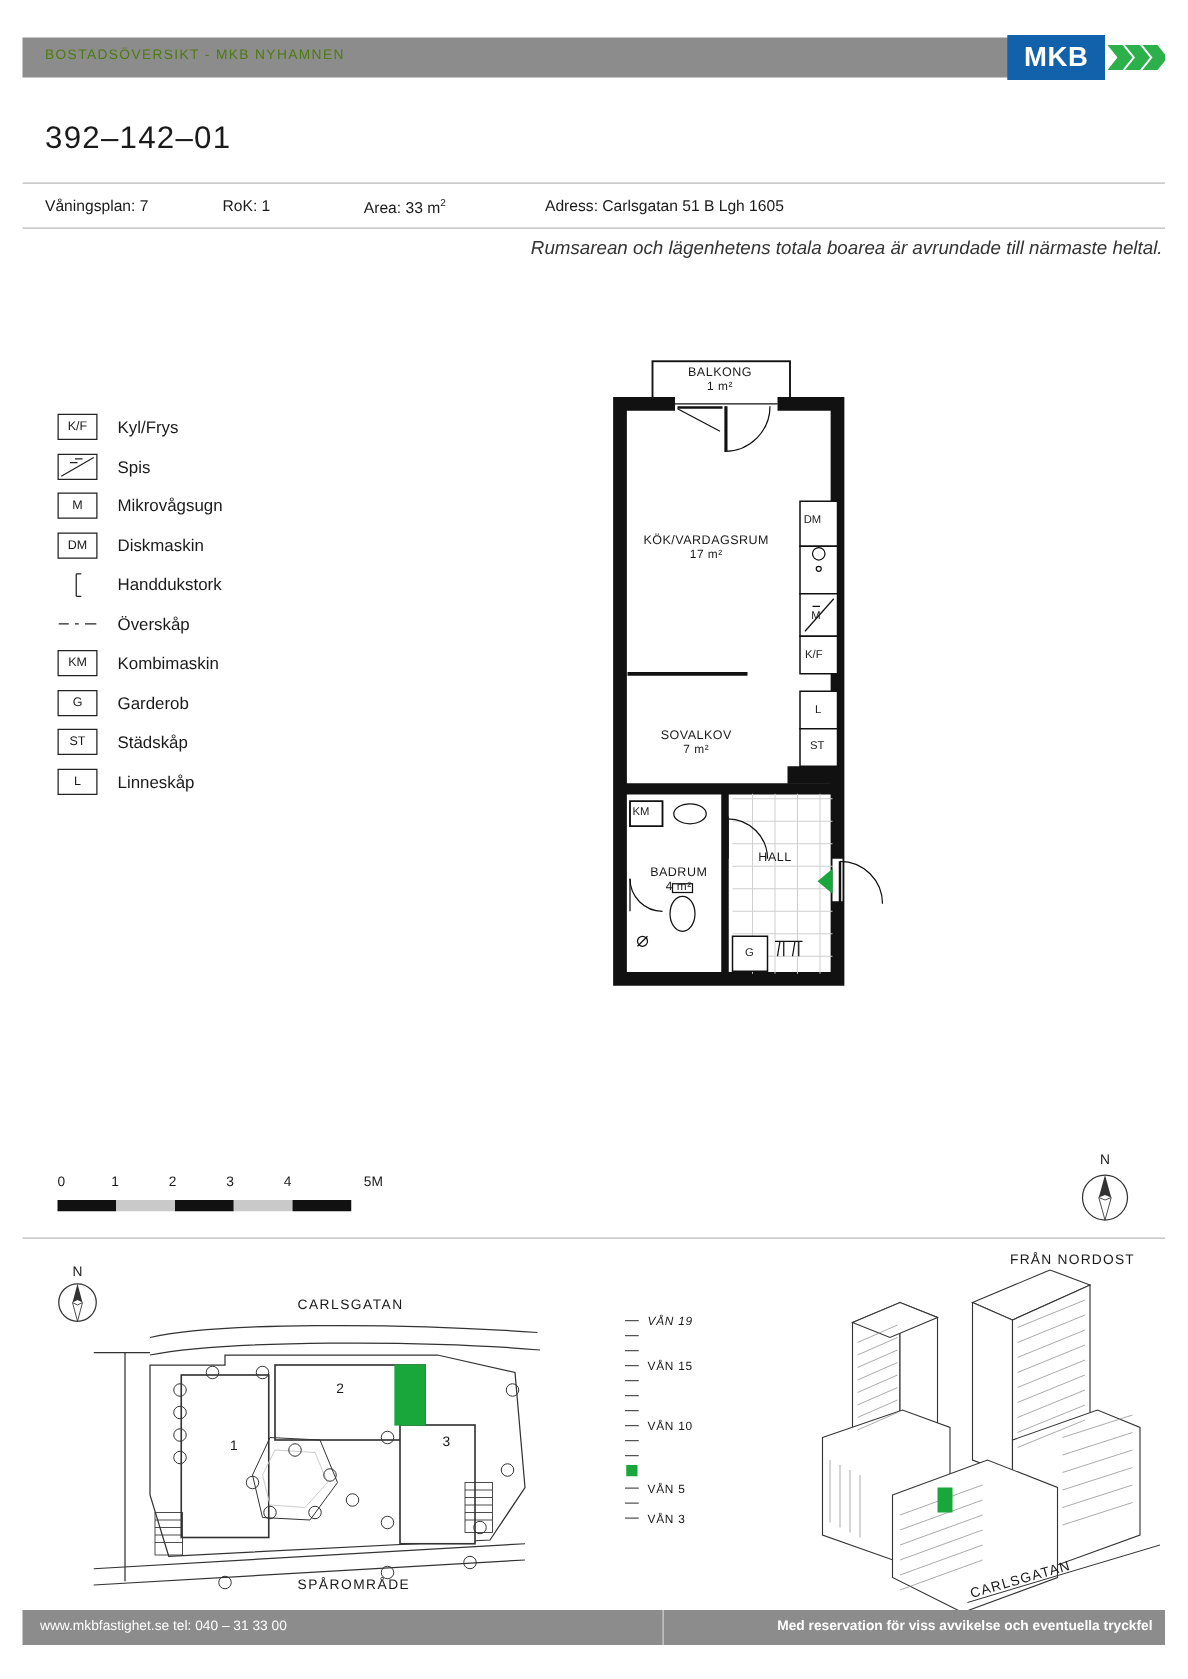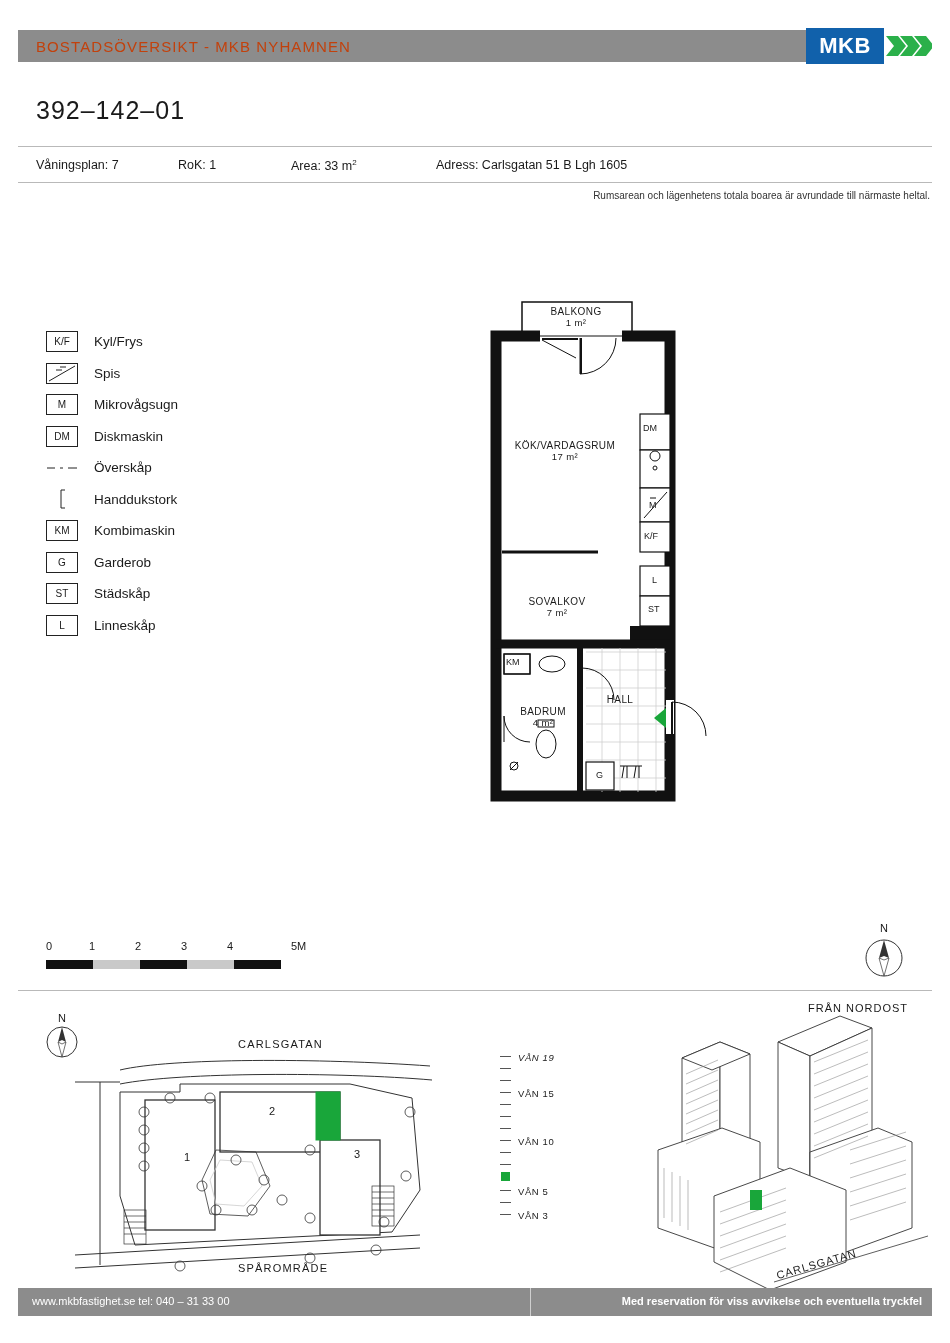--- a/index.html
+++ b/index.html
@@ -14,21 +14,21 @@
   }
   .page { position:relative; width:950px; height:1343px; }
 
   
   .header-bar{
     position:absolute; left:18px; top:30px; width:914px; height:32px;
     background:#8c8c8c;
   }
   .header-title{
     position:absolute; left:36px; top:38px;
-    font-size:15px; letter-spacing:1.1px; color:#c2410c; font-weight:400;
+    font-size:11px; letter-spacing:1.1px; color:#4d7c0f; font-weight:400;
   }
   .logo{
     position:absolute; right:18px; top:28px; width:126px; height:36px;
     background:#c2410c; display:flex; align-items:center;
   }
   .logo-box{
     width:78px; height:36px; background:#1161ab; color:#fff;
     font-weight:bold; font-size:22px; letter-spacing:0.5px;
     display:flex; align-items:center; justify-content:center;
     font-family:"Liberation Sans", sans-serif;
@@ -51,37 +51,37 @@
     font-size:12.5px; color:#1a1a1a;
   }
   .m-van{ position:absolute; left:0;   top:0;}
   .m-rok{ position:absolute; left:142px; top:0;}
   .m-area{ position:absolute; left:255px; top:0;}
   .m-adr{ position:absolute; left:400px; top:0;}
   sup{ font-size:8px; }
 
   .disclaimer{
     position:absolute; right:20px; top:190px;
-    font-size:10px; color:#333;
+    font-size:15px; font-style:italic; color:#333;
   }
 
   
   .legend{ position:absolute; left:46px; top:326px; width:300px; }
   .legend-row{ display:flex; align-items:center; height:31.5px; }
   .legend-sym{
     width:32px; height:21px; border:1px solid #222; background:#fff;
     display:flex; align-items:center; justify-content:center;
     font-size:10px; margin-right:16px; flex:0 0 auto;
   }
   .legend-sym.noborder{ border:none; }
   .legend-label{ font-size:13.5px; }
   .sym-svg{ display:block; }
 
   
-  .plan{ position:absolute; left:480px; top:296px; width:250px; height:520px; }
+  .plan{ position:absolute; left:480px; top:283px; width:250px; height:520px; }
 
   
   .scalebar{ position:absolute; left:46px; top:940px; width:240px; }
   .scale-nums{ position:relative; height:16px; font-size:11px; }
   .scale-nums span{ position:absolute; top:0; }
   .scale-track{ position:relative; margin-top:4px; height:9px; width:235px; }
   .seg{ position:absolute; top:0; height:9px; }
   .seg.dark{ background:#111; }
   .seg.light{ background:#c9c9c9; }
 
@@ -190,38 +190,38 @@
       <div class="legend-label">Mikrovågsugn</div>
     </div>
 
     <div class="legend-row">
       <div class="legend-sym">DM</div>
       <div class="legend-label">Diskmaskin</div>
     </div>
 
     <div class="legend-row">
       <div class="legend-sym noborder">
+        <svg class="sym-svg" width="20" height="22" viewBox="0 0 20 22">
+          <line x1="9" y1="2" x2="9" y2="20" stroke="#222" stroke-width="1"></line>
+          <line x1="9" y1="2" x2="13" y2="2" stroke="#222" stroke-width="1"></line>
+          <line x1="9" y1="20" x2="13" y2="20" stroke="#222" stroke-width="1"></line>
+        </svg>
+      </div>
+      <div class="legend-label">Handdukstork</div>
+    </div>
+
+    <div class="legend-row">
+      <div class="legend-sym noborder">
         <svg class="sym-svg" width="32" height="10" viewBox="0 0 32 10">
           <line x1="1" y1="5" x2="9" y2="5" stroke="#222" stroke-width="1"></line>
           <line x1="14" y1="5" x2="17" y2="5" stroke="#222" stroke-width="1"></line>
           <line x1="22" y1="5" x2="31" y2="5" stroke="#222" stroke-width="1"></line>
         </svg>
       </div>
       <div class="legend-label">Överskåp</div>
-    </div>
-
-    <div class="legend-row">
-      <div class="legend-sym noborder">
-        <svg class="sym-svg" width="20" height="22" viewBox="0 0 20 22">
-          <line x1="9" y1="2" x2="9" y2="20" stroke="#222" stroke-width="1"></line>
-          <line x1="9" y1="2" x2="13" y2="2" stroke="#222" stroke-width="1"></line>
-          <line x1="9" y1="20" x2="13" y2="20" stroke="#222" stroke-width="1"></line>
-        </svg>
-      </div>
-      <div class="legend-label">Handdukstork</div>
     </div>
 
     <div class="legend-row">
       <div class="legend-sym">KM</div>
       <div class="legend-label">Kombimaskin</div>
     </div>
 
     <div class="legend-row">
       <div class="legend-sym">G</div>
       <div class="legend-label">Garderob</div>

